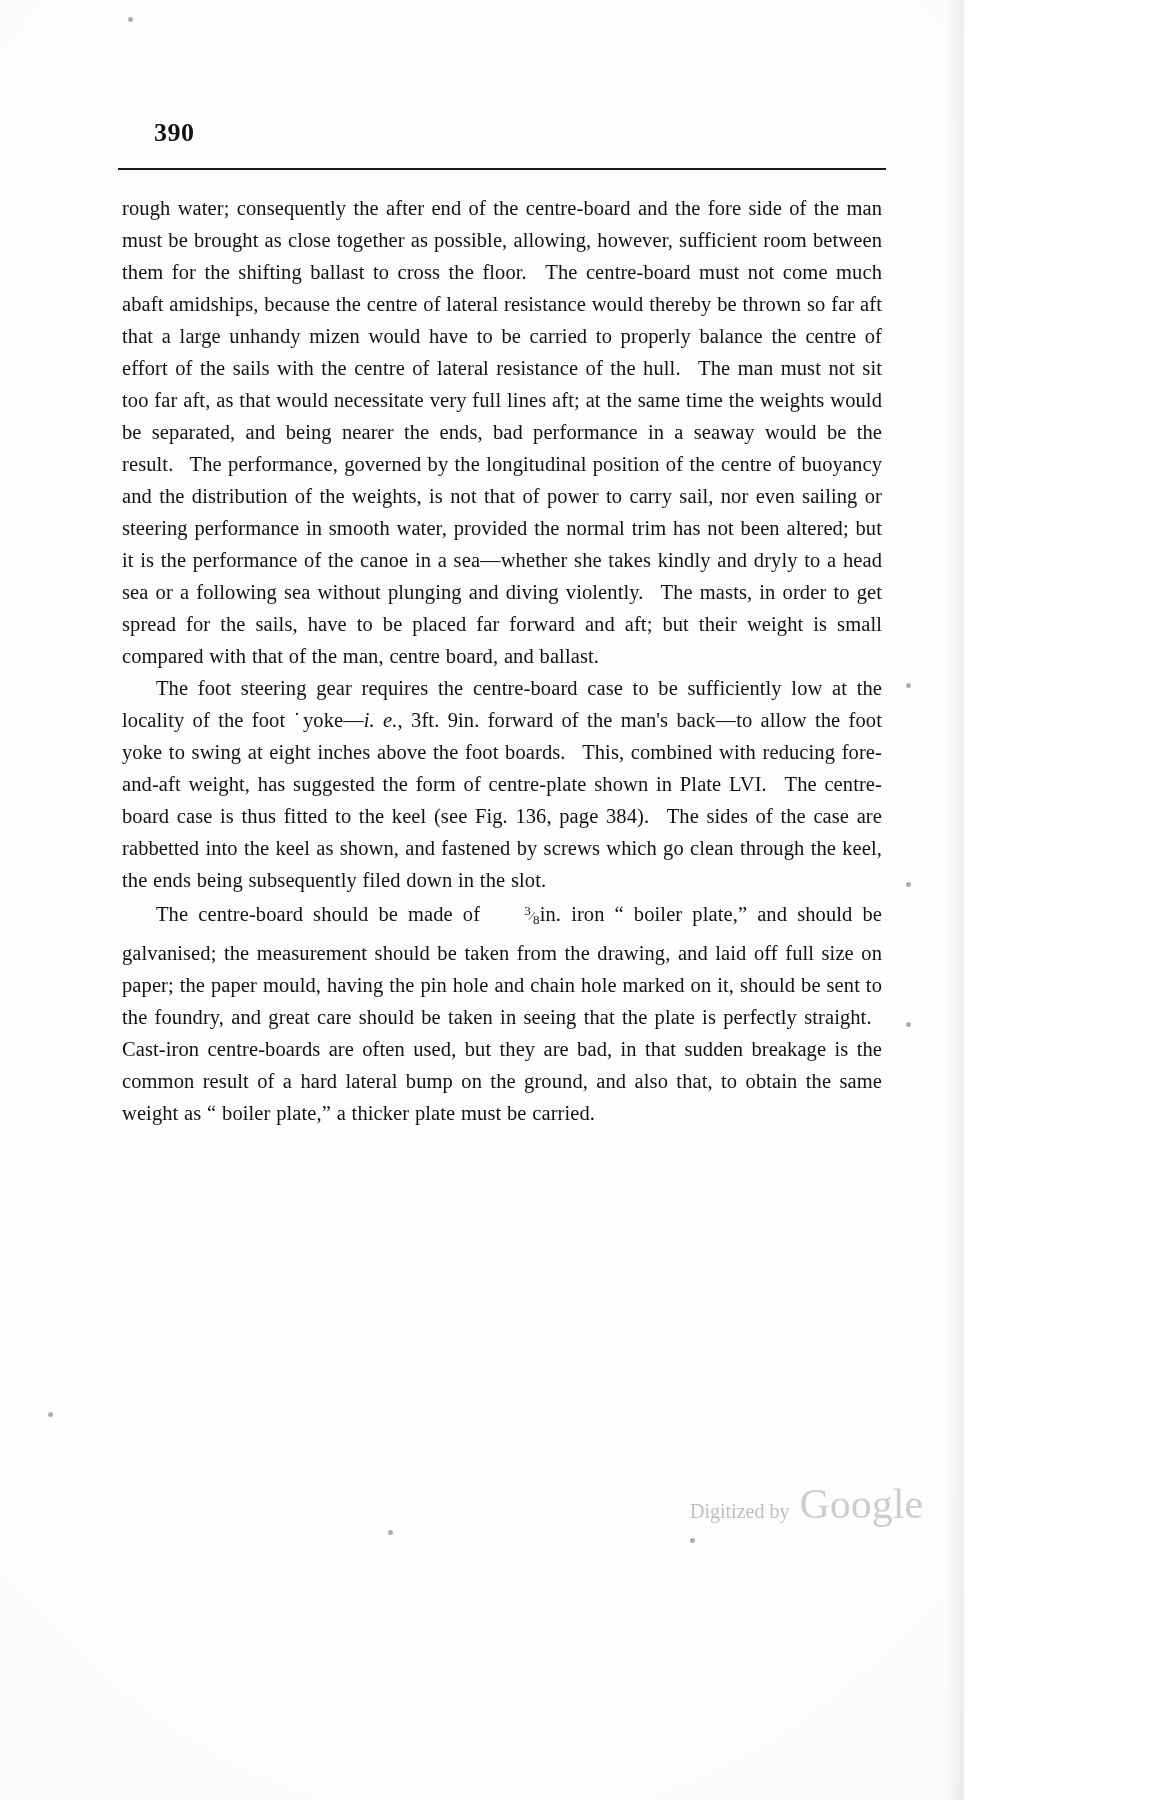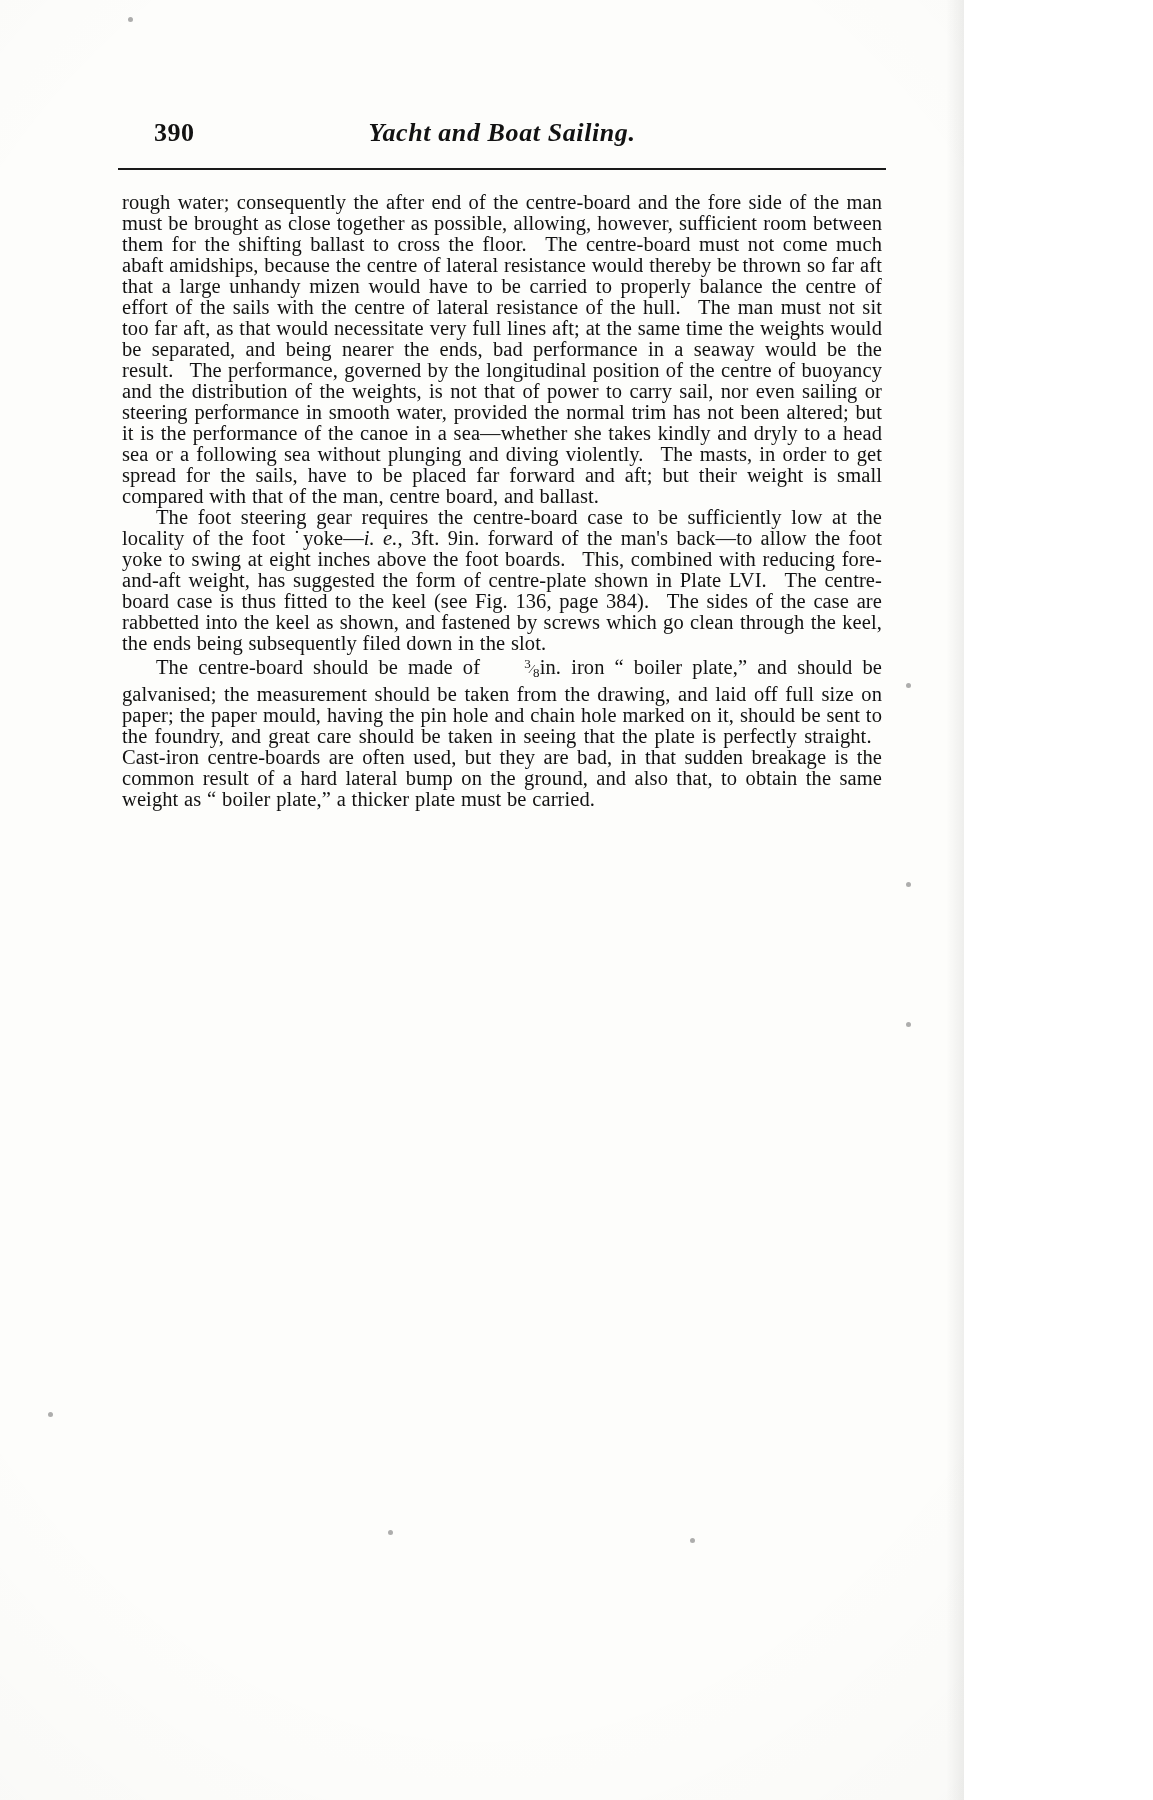--- a/index.html
+++ b/index.html
@@ -88,21 +88,21 @@
     position: absolute;
     left: 122px;
     top: 192px;
     width: 760px;
   }
   p.para {
     margin: 0;
     text-align: justify;
     text-justify: inter-word;
     font-size: 20.5px;
-    line-height: 21px;
+    line-height: 32px;
     letter-spacing: .1px;
     word-spacing: .5px;
     -webkit-hyphens: none;
     hyphens: none;
   }
   p.para.indent {
     text-indent: 34px;
   }
   .section-head {
     margin: 26px 0 14px 0;
@@ -157,30 +157,33 @@
   <div class="speck" style="left:906px; top:882px; width:5px; height:5px;"></div>
   <div class="speck" style="left:906px; top:1022px; width:5px; height:5px;"></div>
   <div class="speck" style="left:48px; top:1412px; width:5px; height:5px;"></div>
   <div class="speck" style="left:388px; top:1530px; width:5px; height:5px;"></div>
   <div class="speck" style="left:690px; top:1538px; width:5px; height:5px;"></div>
   <div class="rule-vert" style="left:1146px; top:18px; width:2px; height:30px;"></div>
   <div class="rule-vert" style="left:1146px; top:58px; width:2px; height:16px;"></div>
 
   <div class="header">
     <div class="folio">390</div>
-    <div class="running-title">Yacht and Boat Sailing.</div>
   </div>
   <div class="header-rule"></div>
 
   <div class="body-col">
 
     <p class="para">rough water; consequently the after end of the centre-board and the fore side of the man must be brought as close together as possible, allowing, however, sufficient room between them for the shifting ballast to cross the floor.  The centre-board must not come much abaft amidships, because the centre of lateral resistance would thereby be thrown so far aft that a large unhandy mizen would have to be carried to properly balance the centre of effort of the sails with the centre of lateral resistance of the hull.  The man must not sit too far aft, as that would necessitate very full lines aft; at the same time the weights would be separated, and being nearer the ends, bad performance in a seaway would be the result.  The performance, governed by the longitudinal position of the centre of buoyancy and the distribution of the weights, is not that of power to carry sail, nor even sailing or steering performance in smooth water, provided the normal trim has not been altered; but it is the performance of the canoe in a sea—whether she takes kindly and dryly to a head sea or a following sea without plunging and diving violently.  The masts, in order to get spread for the sails, have to be placed far forward and aft; but their weight is small compared with that of the man, centre board, and ballast.</p>
 
 
     <p class="para indent"><span>The foot steering gear requires the centre-board case to be sufficiently low at the locality of the foot ˙yoke—</span><span class="ital">i. e.</span><span>, 3ft. 9in. forward of the man's back—to allow the foot yoke to swing at eight inches above the foot boards.  This, combined with reducing fore-and-aft weight, has suggested the form of centre-plate shown in Plate LVI.  The centre-board case is thus fitted to the keel (see Fig. 136, page 384).  The sides of the case are rabbetted into the keel as shown, and fastened by screws which go clean through the keel, the ends being subsequently filed down in the slot.</span></p>
 
     <p class="para indent"><span>The centre-board should be made of </span><span class="frac"><sup>3</sup>⁄<sub>8</sub></span><span>in. iron “ boiler plate,” and should be galvanised; the measurement should be taken from the drawing, and laid off full size on paper; the paper mould, having the pin hole and chain hole marked on it, should be sent to the foundry, and great care should be taken in seeing that the plate is perfectly straight.  Cast-iron centre-boards are often used, but they are bad, in that sudden breakage is the common result of a hard lateral bump on the ground, and also that, to obtain the same weight as “ boiler plate,” a thicker plate must be carried.</span></p>
 
 
   </div>
 
+  <div class="watermark">
+    <span class="wm-text">Digitized by</span>
+    <span class="wm-google">Google</span>
+  </div>
 
 </div>
 
 </body></html>

